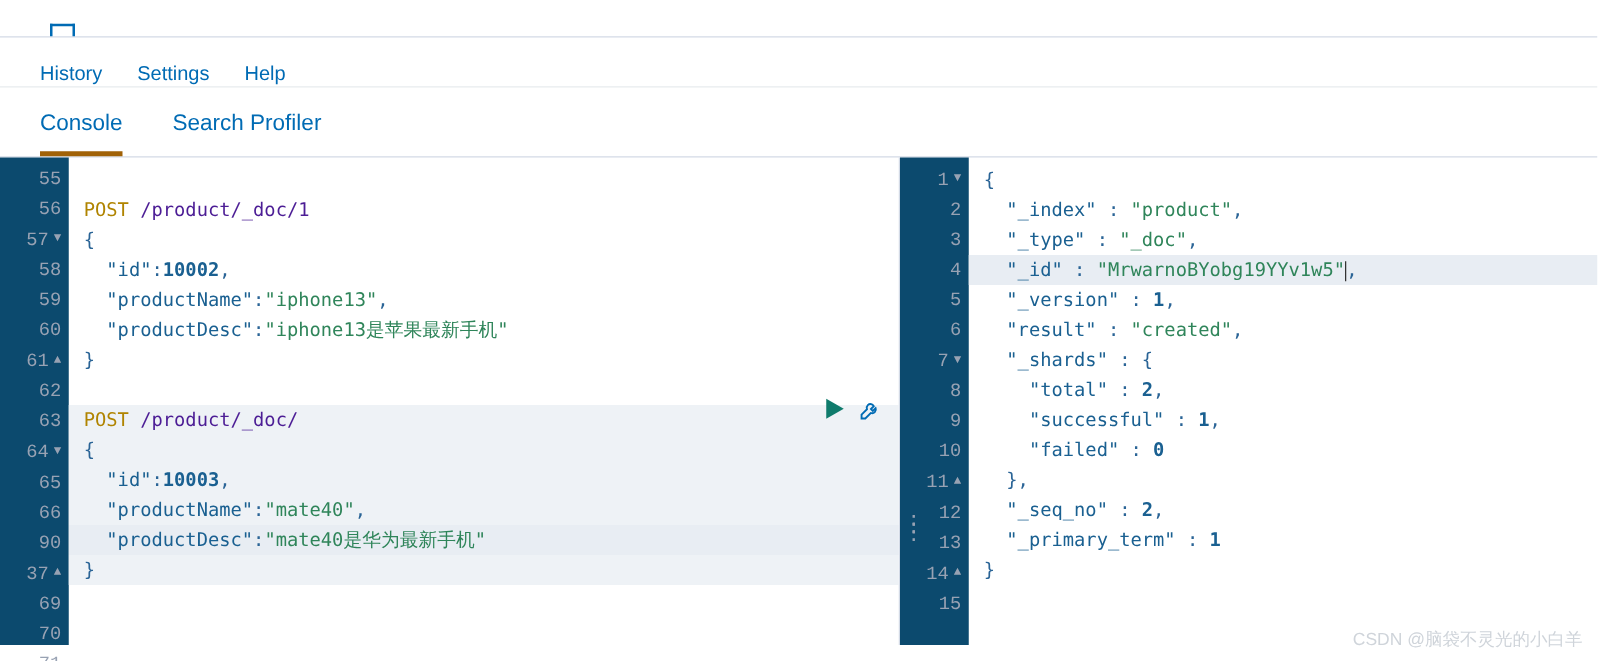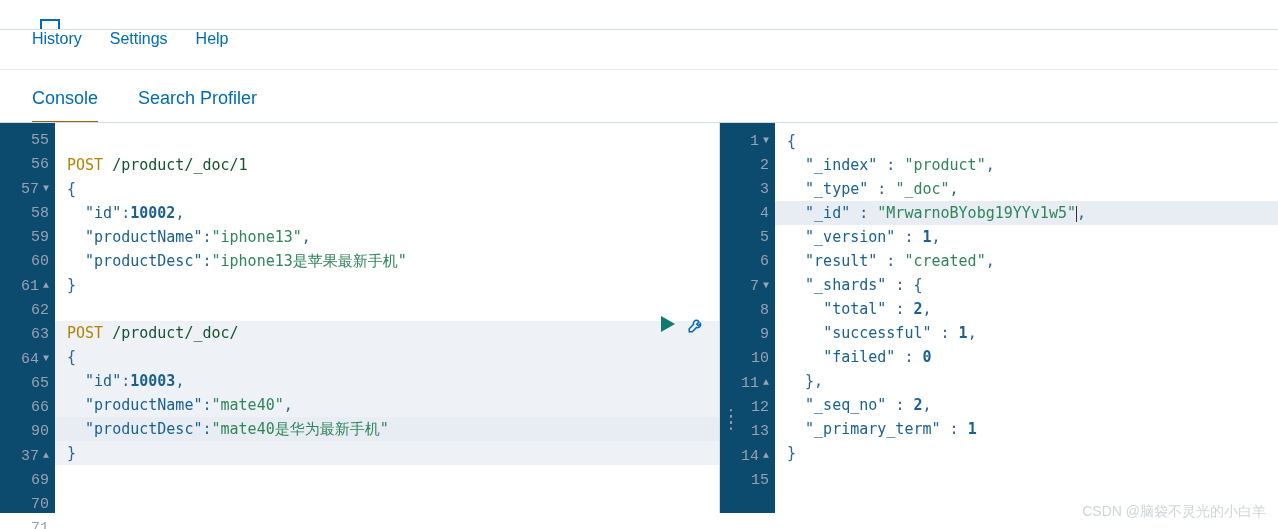--- a/index.html
+++ b/index.html
@@ -1,36 +1,36 @@
 <!DOCTYPE html>
 <html><head>
   <meta charset="utf-8">
   <style>
     * { box-sizing: border-box; margin: 0; padding: 0; }
     body { font-family: -apple-system, BlinkMacSystemFont, "Segoe UI", Helvetica, Arial, sans-serif; font-size: 14px; background: #fff; width: 1278px; height: 529px; overflow: hidden; position: relative; }
     .top-icon-bar { height: 30px; border-bottom: 1px solid #d3dae6; display: flex; align-items: flex-end; padding-left: 40px; }
     .top-icon-square { width: 20px; height: 10px; border: 2px solid #006bb4; border-bottom: none; margin-bottom: 0; }
-    .menu-bar { height: 40px; padding: 0 32px; display: flex; align-items: flex-start; gap: 28px; border-bottom: 1px solid #e8ebee; }
+    .menu-bar { height: 40px; padding: 0 32px; display: flex; align-items: flex-end; gap: 28px; border-bottom: 1px solid #e8ebee; }
     .menu-item { color: #006bb4; font-size: 16px; cursor: pointer; }
     .tab-bar { display: flex; gap: 40px; padding: 18px 32px 0 32px; border-bottom: 1px solid #d3dae6; }
     .tab { color: #006bb4; font-size: 18px; padding-bottom: 12px; cursor: pointer; }
-    .tab.active { border-bottom: 1px solid #a16207; }
+    .tab.active { border-bottom: 4px solid #a16207; }
     .panes { display: flex; height: calc(100% - 139px); position: relative; }
     .pane { display: flex; }
     .pane-left { width: 720px; border-right: 1px solid #d3dae6; }
     .pane-right { flex: 1; }
     .gutter { width: 55px; background: #0c4a6e; text-align: right; padding-top: 6px; font-family: Liberation Mono, monospace; font-size: 15px; color: #98a2b3; user-select: none; }
     .gutter .ln { padding-right: 6px; line-height: 24px; }
     .fold { display: inline-block; width: 8px; font-size: 10px; color: #98a2b3; vertical-align: middle; margin-left: 2px;}
     .code { flex: 1; padding-top: 6px; font-family: Consolas, Monaco, monospace; font-size: 15px; position: relative; }
     .code .line { line-height: 24px; white-space: pre; padding-left: 12px; }
     .line.hl { background: #eef2f6; }
     .line.hl2 { background: #e8edf3; }
     .k-method { color: #b08400; }
-    .k-path { color: #14532d; }
+    .k-path { color: #4c1d95; }
     .k-punc { color: #2a6496; }
     .k-key { color: #1a6091; }
     .k-str { color: #2f855a; }
     .k-num { color: #1a6091; font-weight: bold; }
     .cursor-bar { display: inline-block; width: 0; border-left: 1px solid #333; height: 16px; vertical-align: middle; }
     .actions { position: absolute; top: 193px; right: 14px; display: flex; gap: 12px; }
     .play-icon { width: 0; height: 0; border-top: 8px solid transparent; border-bottom: 8px solid transparent; border-left: 14px solid #0f7b6c; cursor: pointer; }
     .wrench-icon { width: 18px; height: 18px; display: flex; align-items: center; justify-content: center; color: #006bb4; cursor: pointer; }
     .drag-handle { position: absolute; left: 722px; top: 290px; color: #98a2b3; font-size: 18px; letter-spacing: -2px; line-height: 6px; user-select: none; cursor: col-resize; }
     .watermark { position: absolute; right: 12px; bottom: 8px; color: #cfd4da; font-size: 14px; }

